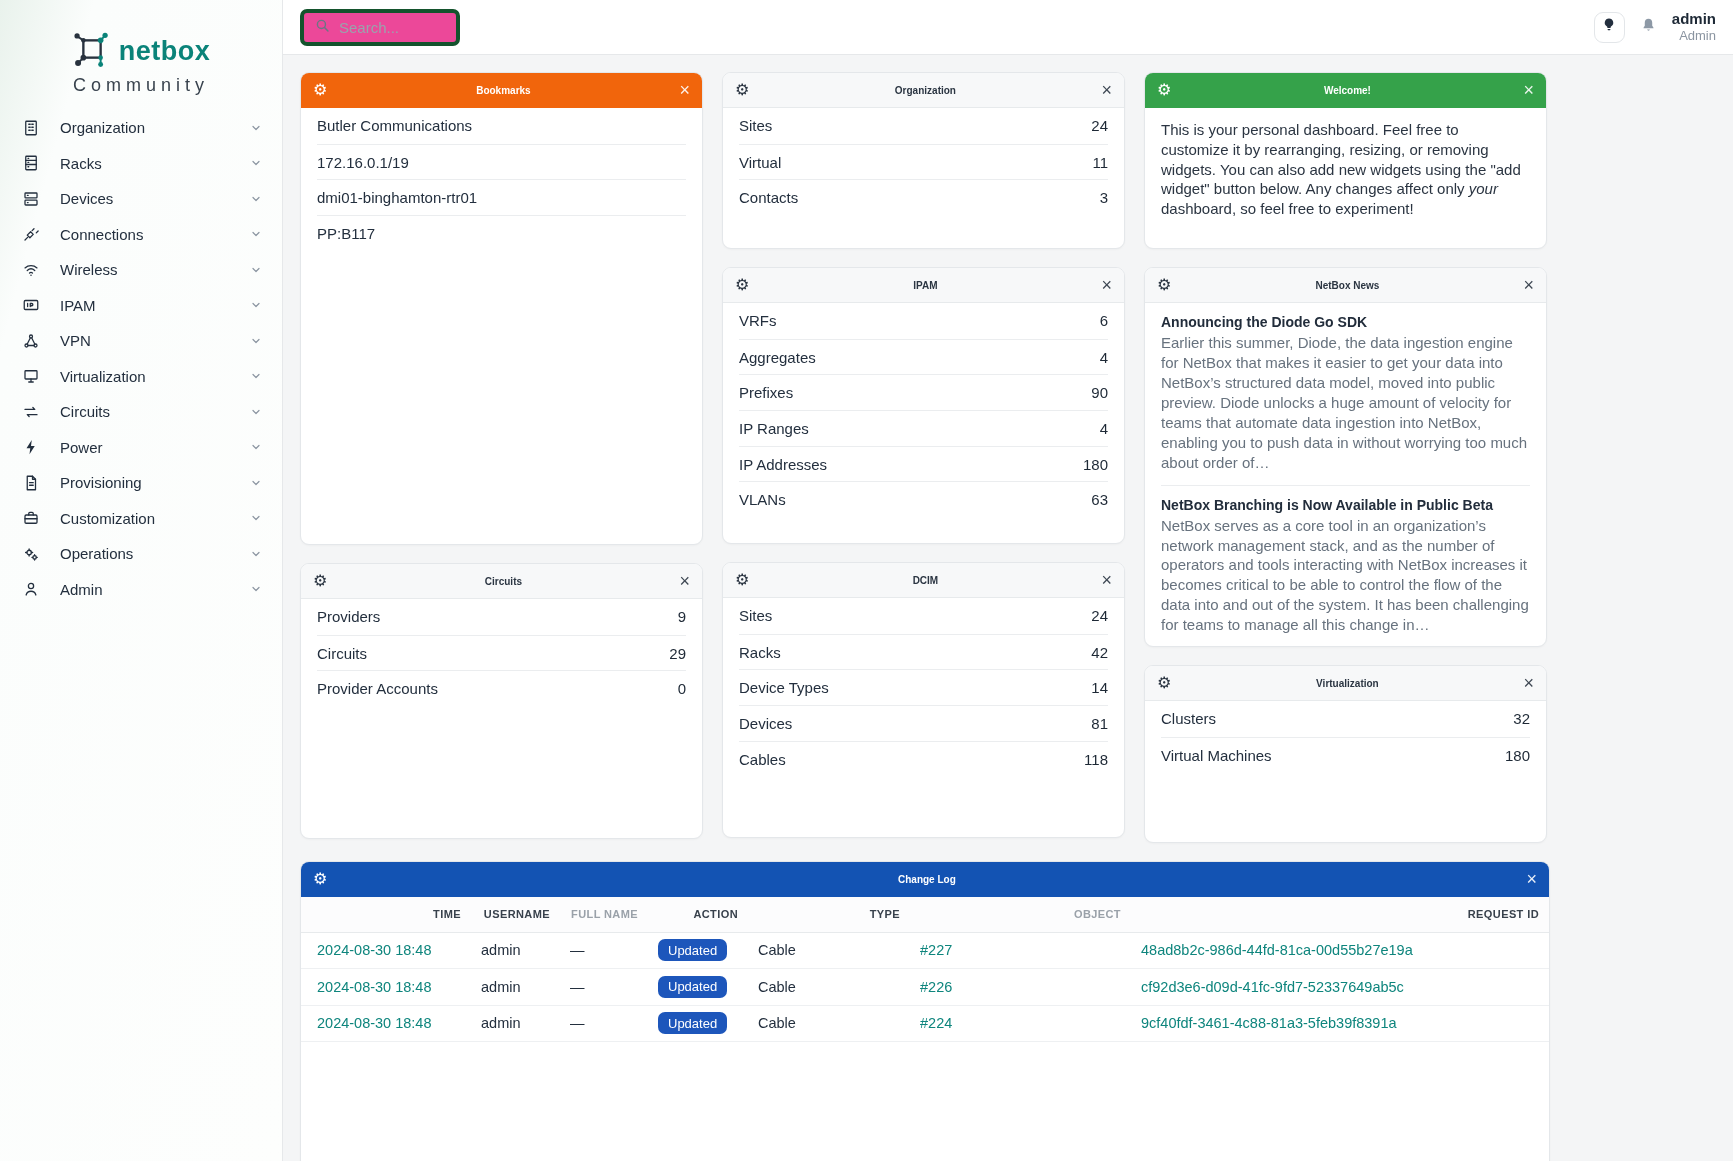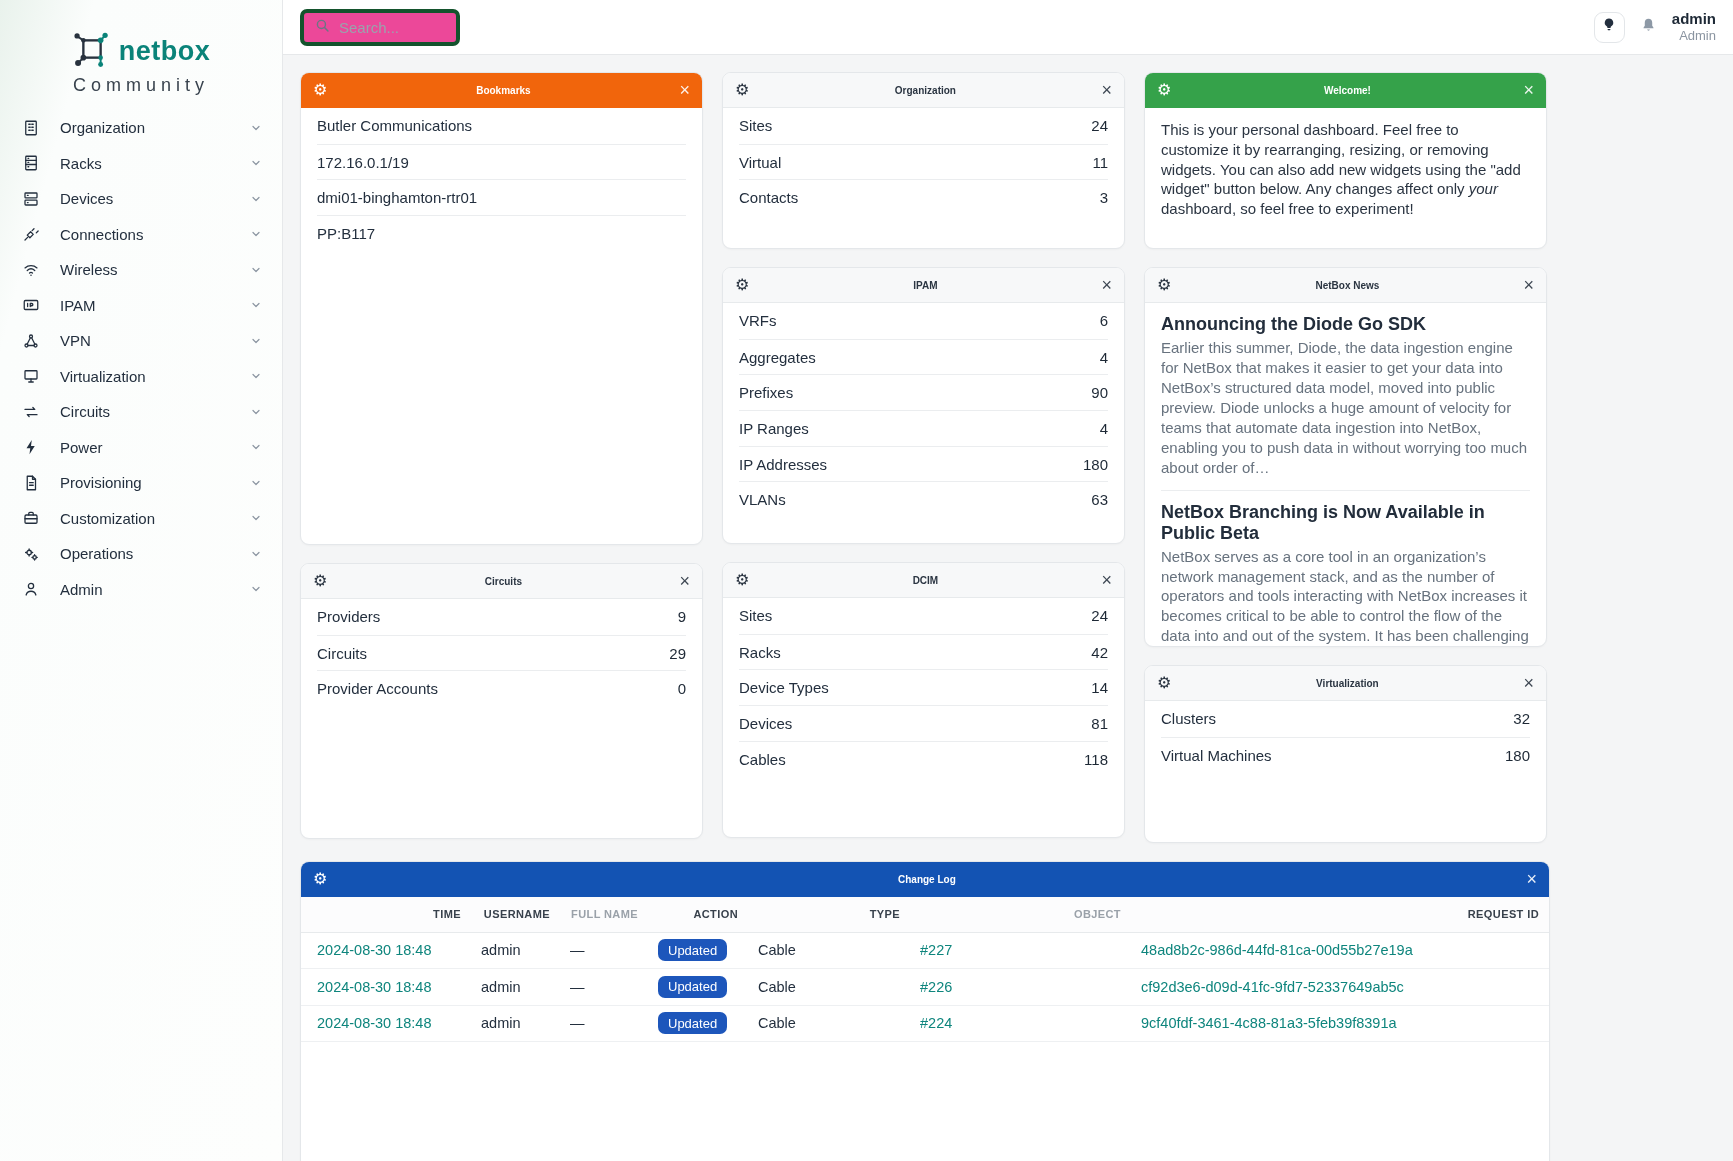--- a/index.html
+++ b/index.html
@@ -89,21 +89,21 @@
   .stat-row + .stat-row { border-top:1px solid #ebedef; }
   .stat-label { color:#232f3e; }
   .stat-value { color:#1e2936; font-weight:500; }
 
   .welcome-text { padding:12px 16px; font-size:15px; line-height:1.32; color:#2b3542; }
   .welcome-text em { font-style:italic; }
 
   .news-list { padding:0 16px; }
   .news-item { padding:11px 0 12px; }
   .news-item + .news-item { border-top:1px solid #ebedef; }
-  .news-headline { display:block; font-size:18px; font-weight:700; color:#222d3b; }
+  .news-headline { display:block; font-size:14px; font-weight:700; color:#222d3b; }
   .news-excerpt { margin-top:3px; font-size:15px; line-height:1.33; color:#67727e; }
   .news-excerpt:empty { display:none; }
 
   
   .cl-table { width:100%; border-collapse:collapse; table-layout:fixed; font-size:14.5px; }
   .cl-table th {
     text-align:right; font-size:11px; letter-spacing:.4px; font-weight:700;
     color:#38414c; text-transform:uppercase; height:35px; padding:0 10px;
     background:#fcfcfd; border-bottom:1px solid #e7eaec;
   }

